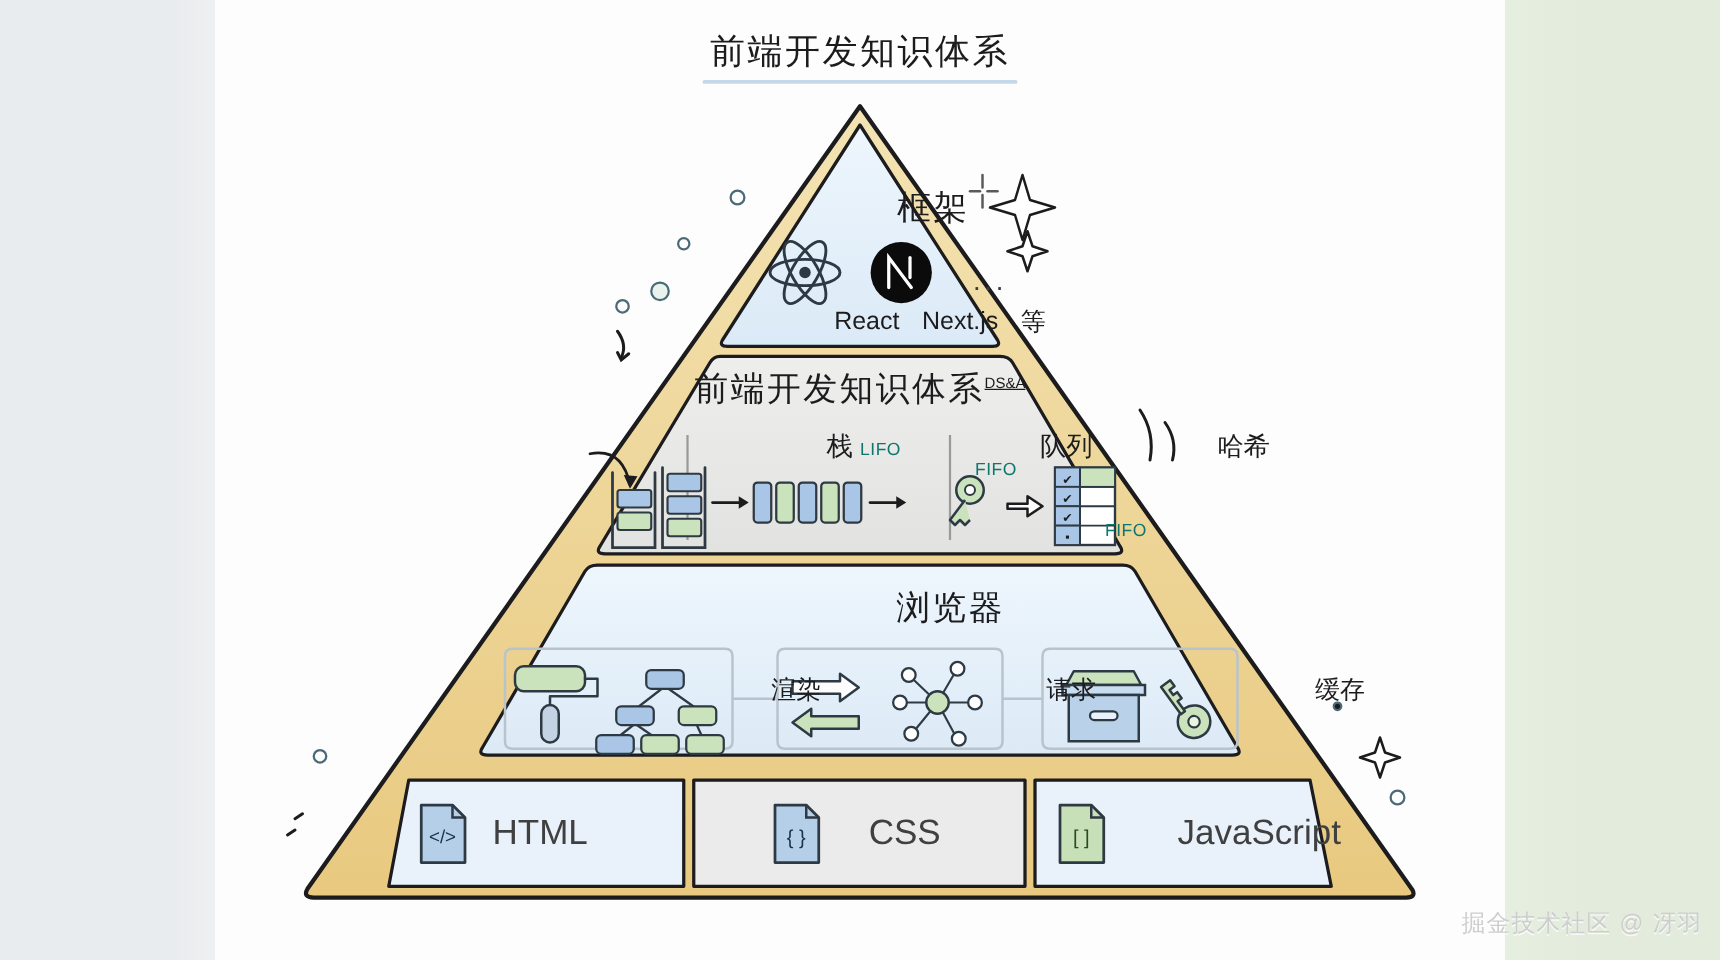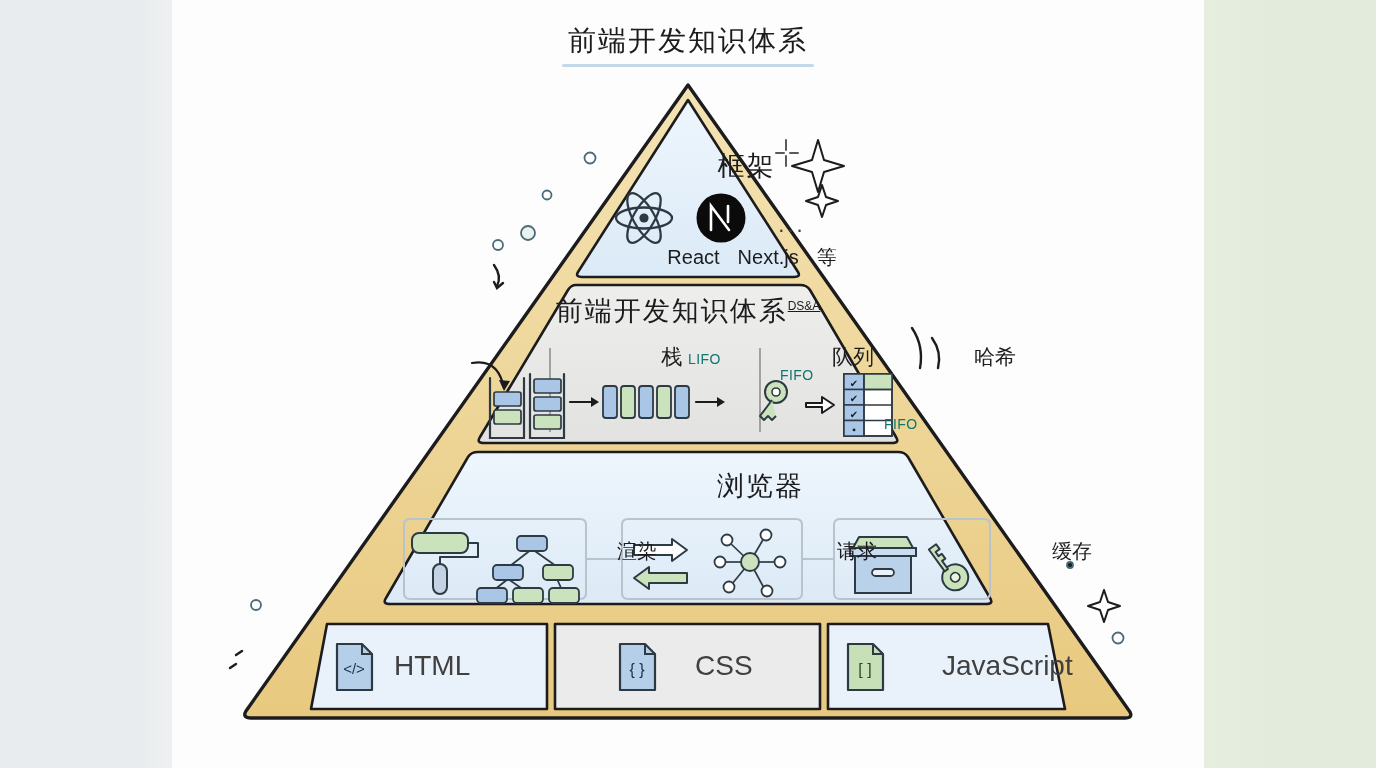--- a/index.html
+++ b/index.html
@@ -344,13 +344,14 @@
     <div class="ov cn t3-sub a">渲染</div>
     <div class="ov cn t3-sub b">请求</div>
     <div class="ov cn t3-sub c">缓存</div>
 
     <div class="ov lat base-lbl b1">HTML</div>
     <div class="ov lat base-lbl b2">CSS</div>
     <div class="ov lat base-lbl b3">JavaScript</div>
 
   </div>
 
+  <div class="watermark">掘金技术社区 @ 冴羽</div>
 </div>
 
 </body></html>

